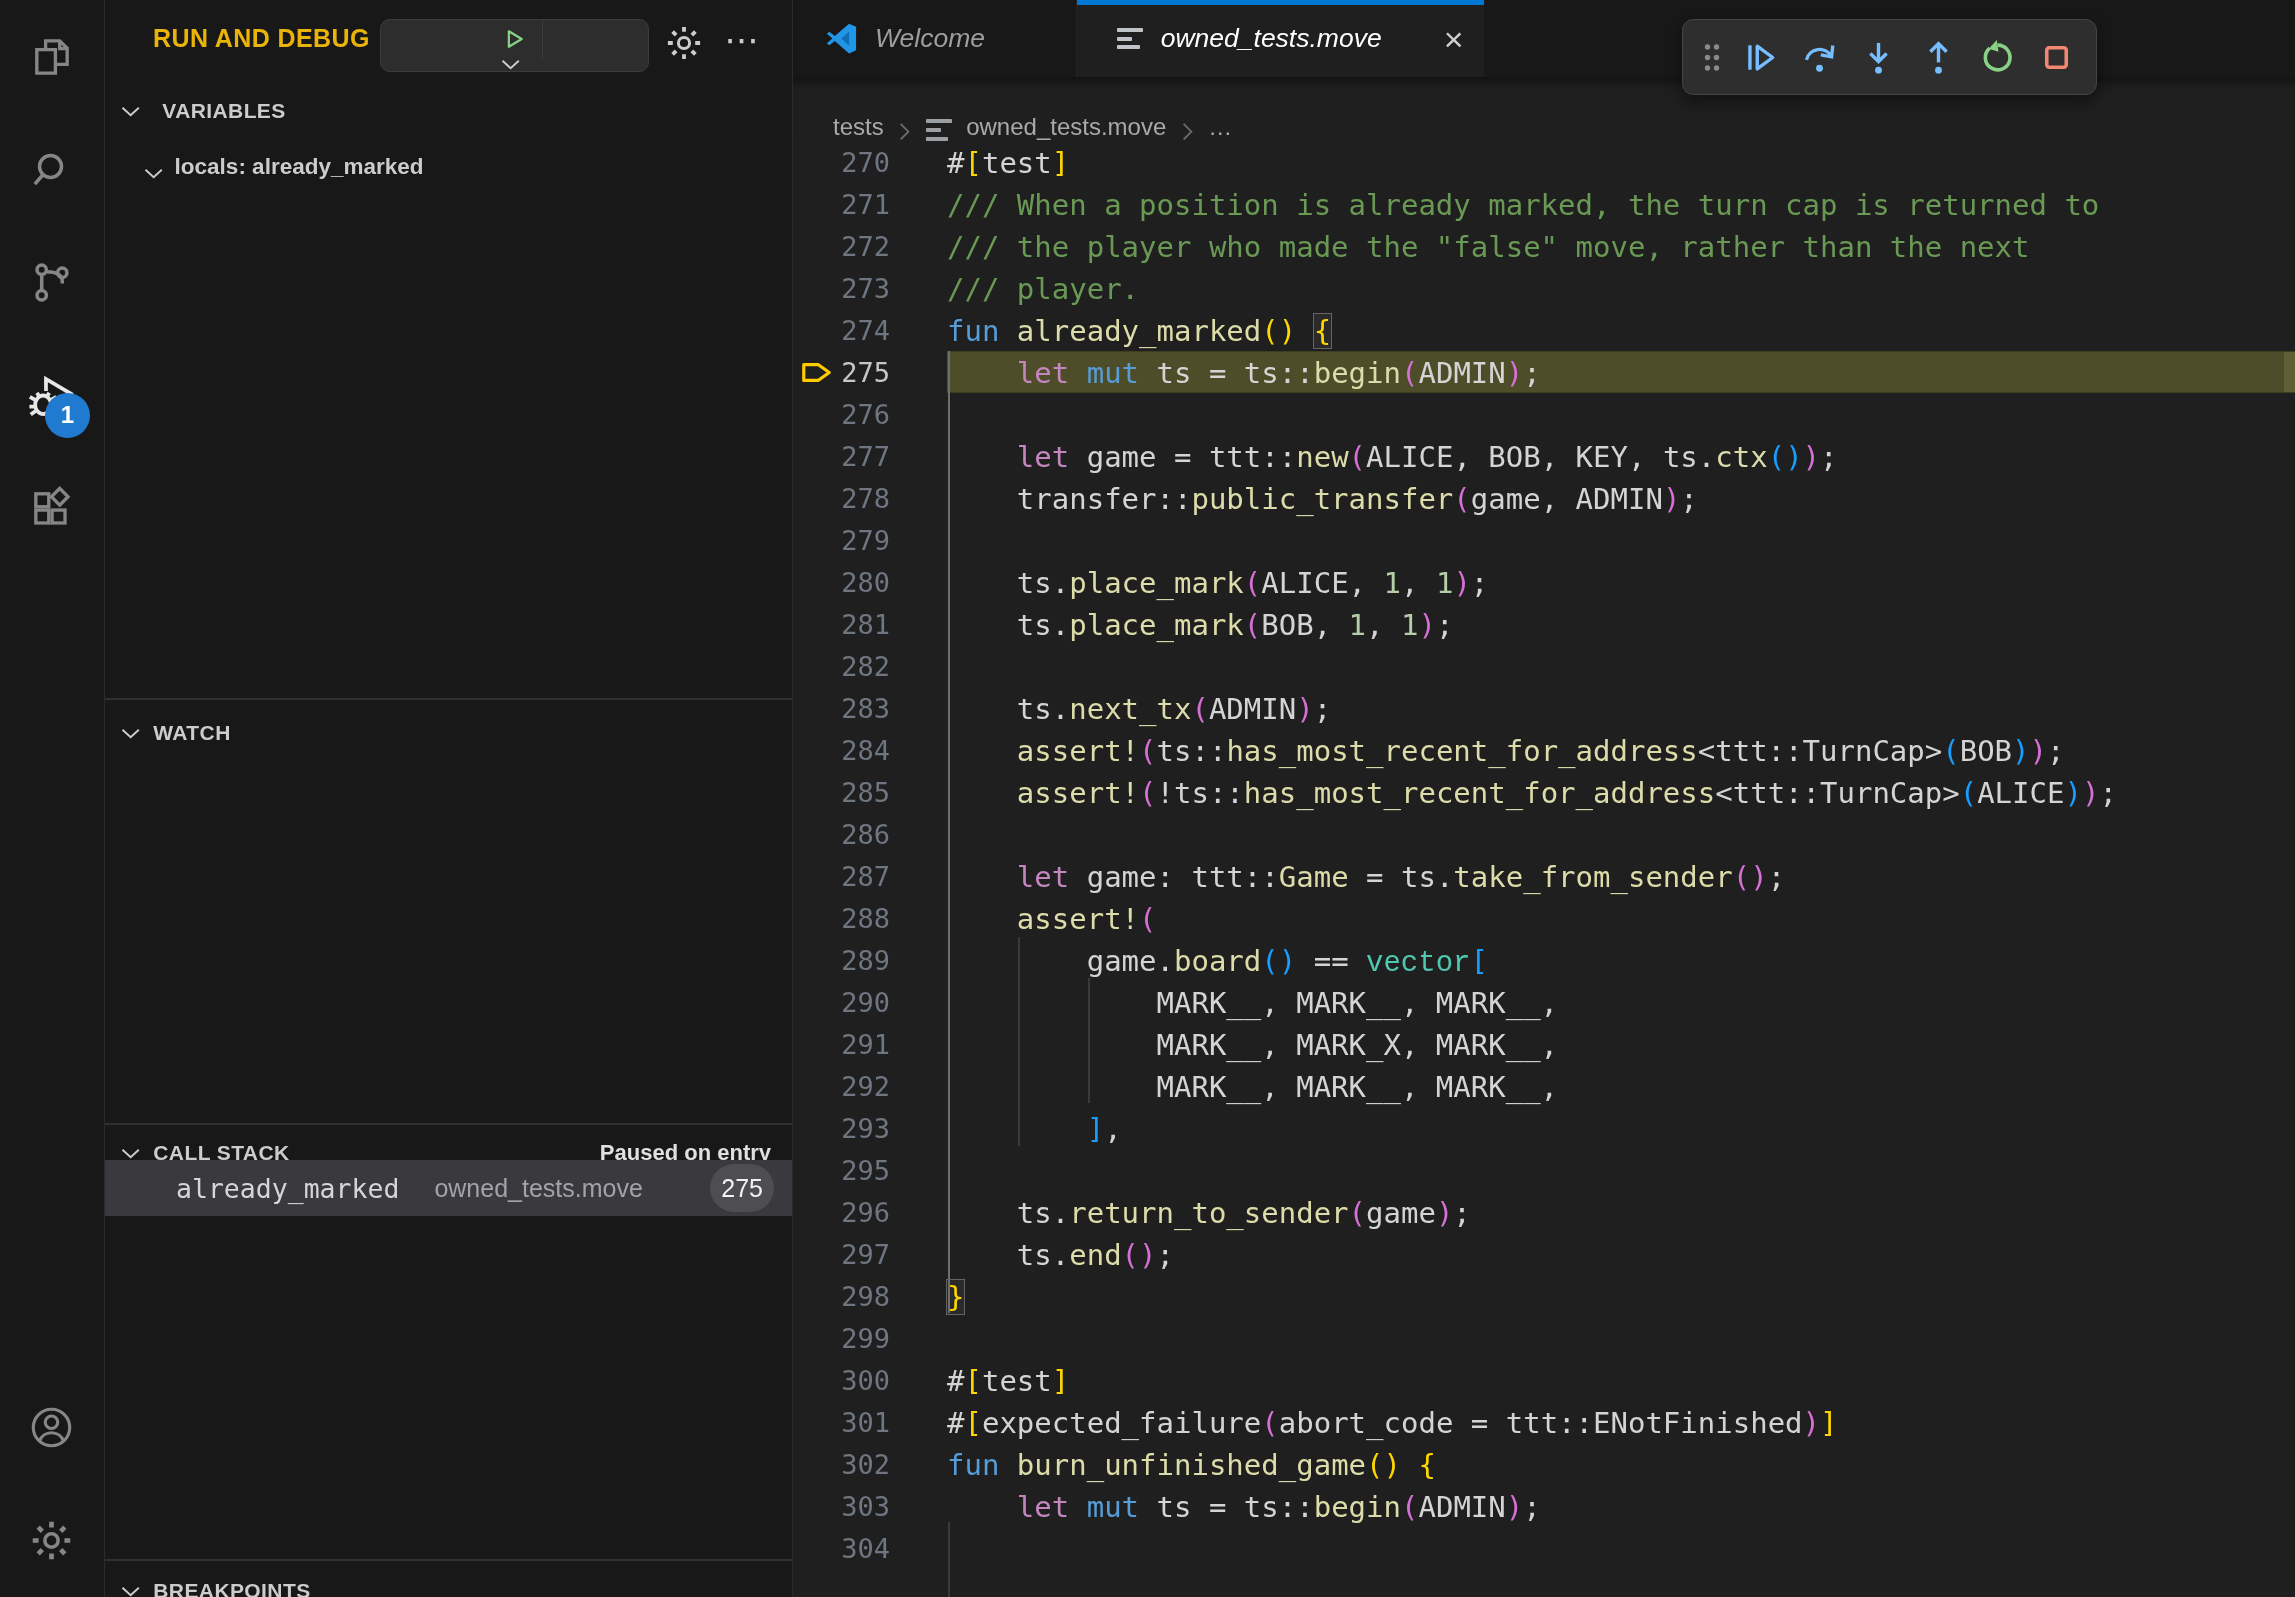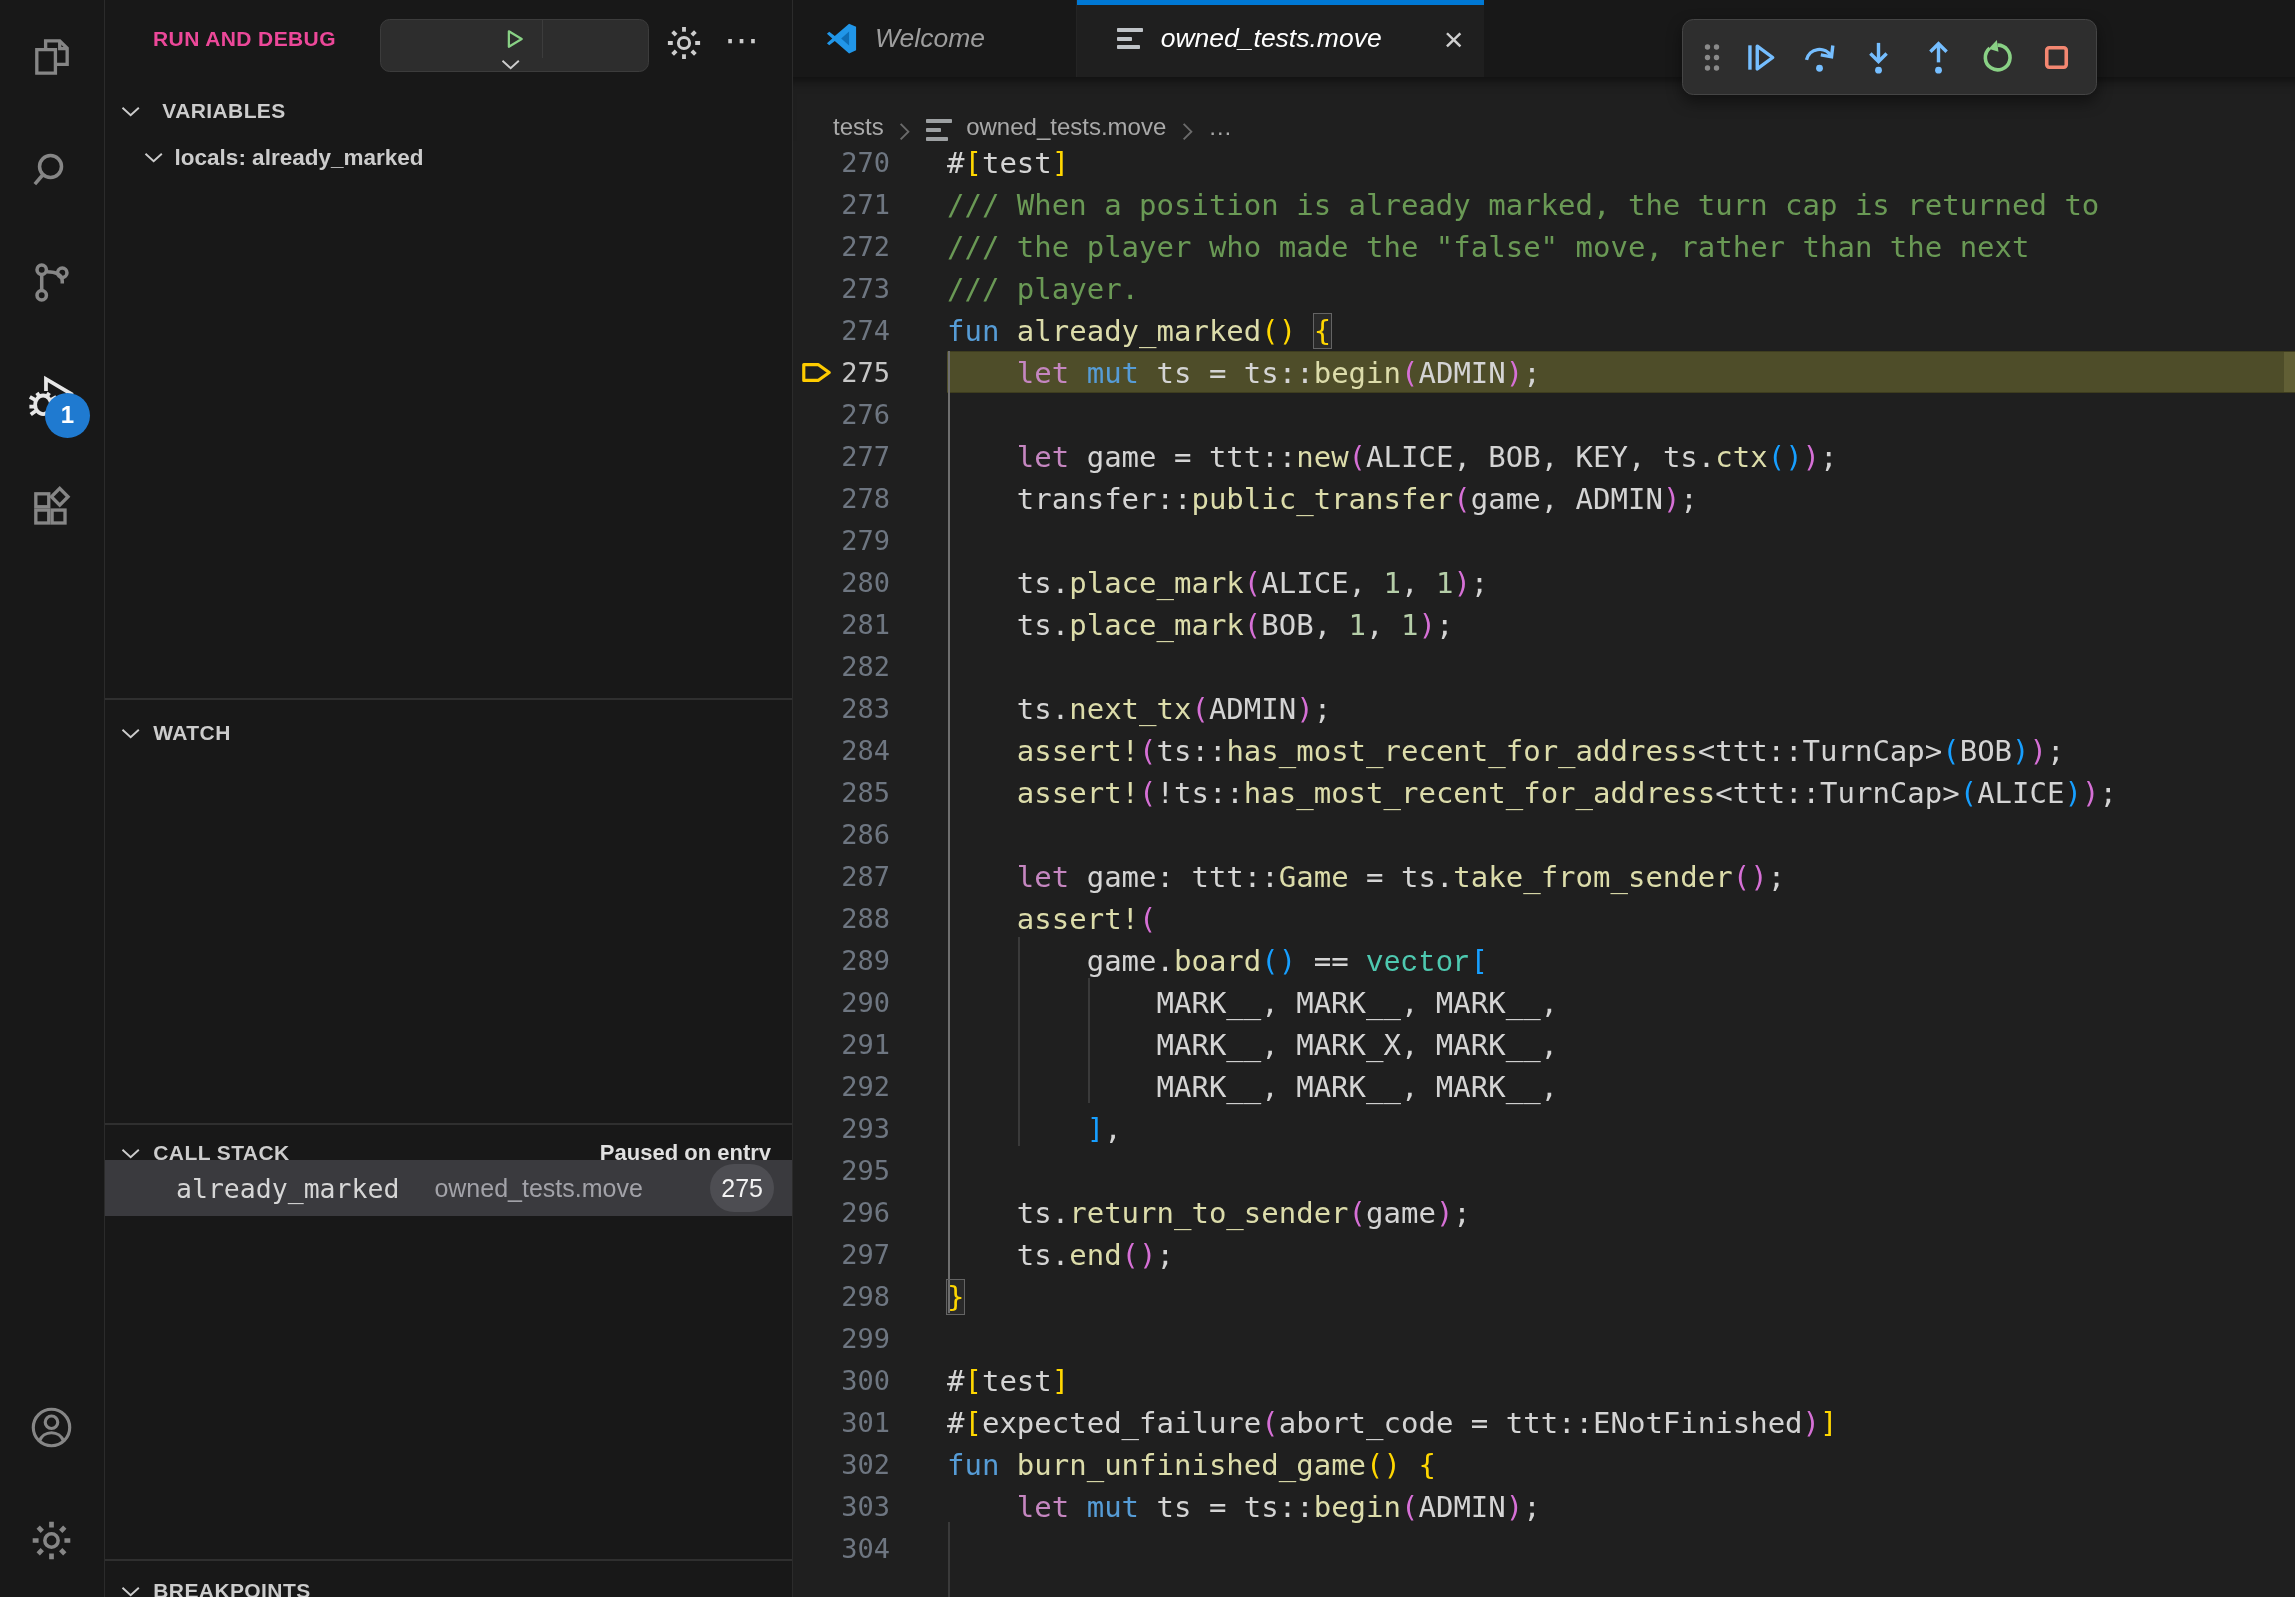--- a/index.html
+++ b/index.html
@@ -15,42 +15,42 @@
   .ab-icon.active { color:#e7e7e7; }
   .ab-bottom { margin-top:auto; }
   .ab-badge { position:absolute; right:13px; bottom:14.5px; width:45px; height:45px; border-radius:50%;
     background:#1f7ad0; color:#fff; font-size:24px; font-weight:700;
     display:flex; align-items:center; justify-content:center; }
 
   
   .sidebar { width:688px; background:#181818; border-right:1.6px solid #2b2b2b;
     position:relative; flex-shrink:0; }
   .sb-title { position:absolute; top:0; left:0; right:0; height:77px; display:flex; align-items:center; }
-  .sb-title-label { margin-left:48px; font-size:21px; font-weight:600; letter-spacing:0.4px; color:#ec4899;
+  .sb-title-label { margin-left:48px; font-size:25px; font-weight:600; letter-spacing:0.4px; color:#eab308;
     white-space:nowrap; }
   .cfg { position:absolute; left:275px; top:19.3px; width:269px; height:53px; background:#2d2d2d;
     border:0.8px solid #3c3c3c; border-radius:9.7px; display:flex; align-items:center; overflow:hidden; cursor:pointer;flex-direction:column;}
   .cfg-play { width:56px; height:100%; display:flex; align-items:center; justify-content:center;
     border-right:1.6px solid #3c3c3c; }
   .cfg-label { flex:1; padding-left:13px; font-size:22.5px; color:#cccccc; white-space:nowrap;
     overflow:hidden; max-width:171px; }
   .cfg-chev { padding:0 8px 0 0; display:flex; align-items:center; }
   .sb-gear { position:absolute; left:553px; top:17.7px; width:51px; height:51px; display:flex;
     align-items:center; justify-content:center; color:#cccccc; cursor:pointer; }
   .sb-dots { position:absolute; left:614px; top:14.5px; width:48px; height:51px; color:#cccccc;
     font-size:35px; letter-spacing:2.4px; display:flex; align-items:center; justify-content:center; cursor:pointer;}
 
   .sb-sep { position:absolute; left:0; right:0; height:1.6px; background:#2f2f2f; }
   .sec-head { position:absolute; left:0; right:0; height:48px; display:flex; align-items:center;
     padding-left:16px; gap:13px; cursor:pointer; }
   .sec-head .lbl { font-size:21px; font-weight:700; letter-spacing:0.4px; color:#cccccc; }
   .sec-head .status { margin-left:auto; margin-right:21px; font-size:22px; font-weight:700; color:#e0e0e0;text-decoration:underline; }
   .chev { width:19.3px; height:13px; flex-shrink:0; }
 
-  .tree-row { position:absolute; left:0; right:0; height:45px; display:flex; align-items:center;
+  .tree-row { position:absolute; left:0; right:0; height:45px; display:flex; align-items:flex-end;
     padding-left:39px; gap:11.3px; cursor:pointer; }
   .tree-row .lbl { font-size:22.5px; font-weight:600; color:#cccccc; }
 
   .frame-row { position:absolute; left:0; right:0; top:1160px; height:56px; background:#3a3a3e;
     display:flex; align-items:center; padding-left:71px; cursor:pointer; }
   .frame-name { font-family:"DejaVu Sans Mono",monospace; font-size:26.5px; color:#d6d6d6; }
   .frame-file { margin-left:35px; font-size:25px; color:#a2a2a8; }
   .frame-badge { margin-left:auto; margin-right:17.7px; min-width:61px; height:48px; padding:0 11.3px;
     border-radius:27px; background:#4d4d52; color:#f2f2f2; font-size:25px;
     display:flex; align-items:center; justify-content:center; }

